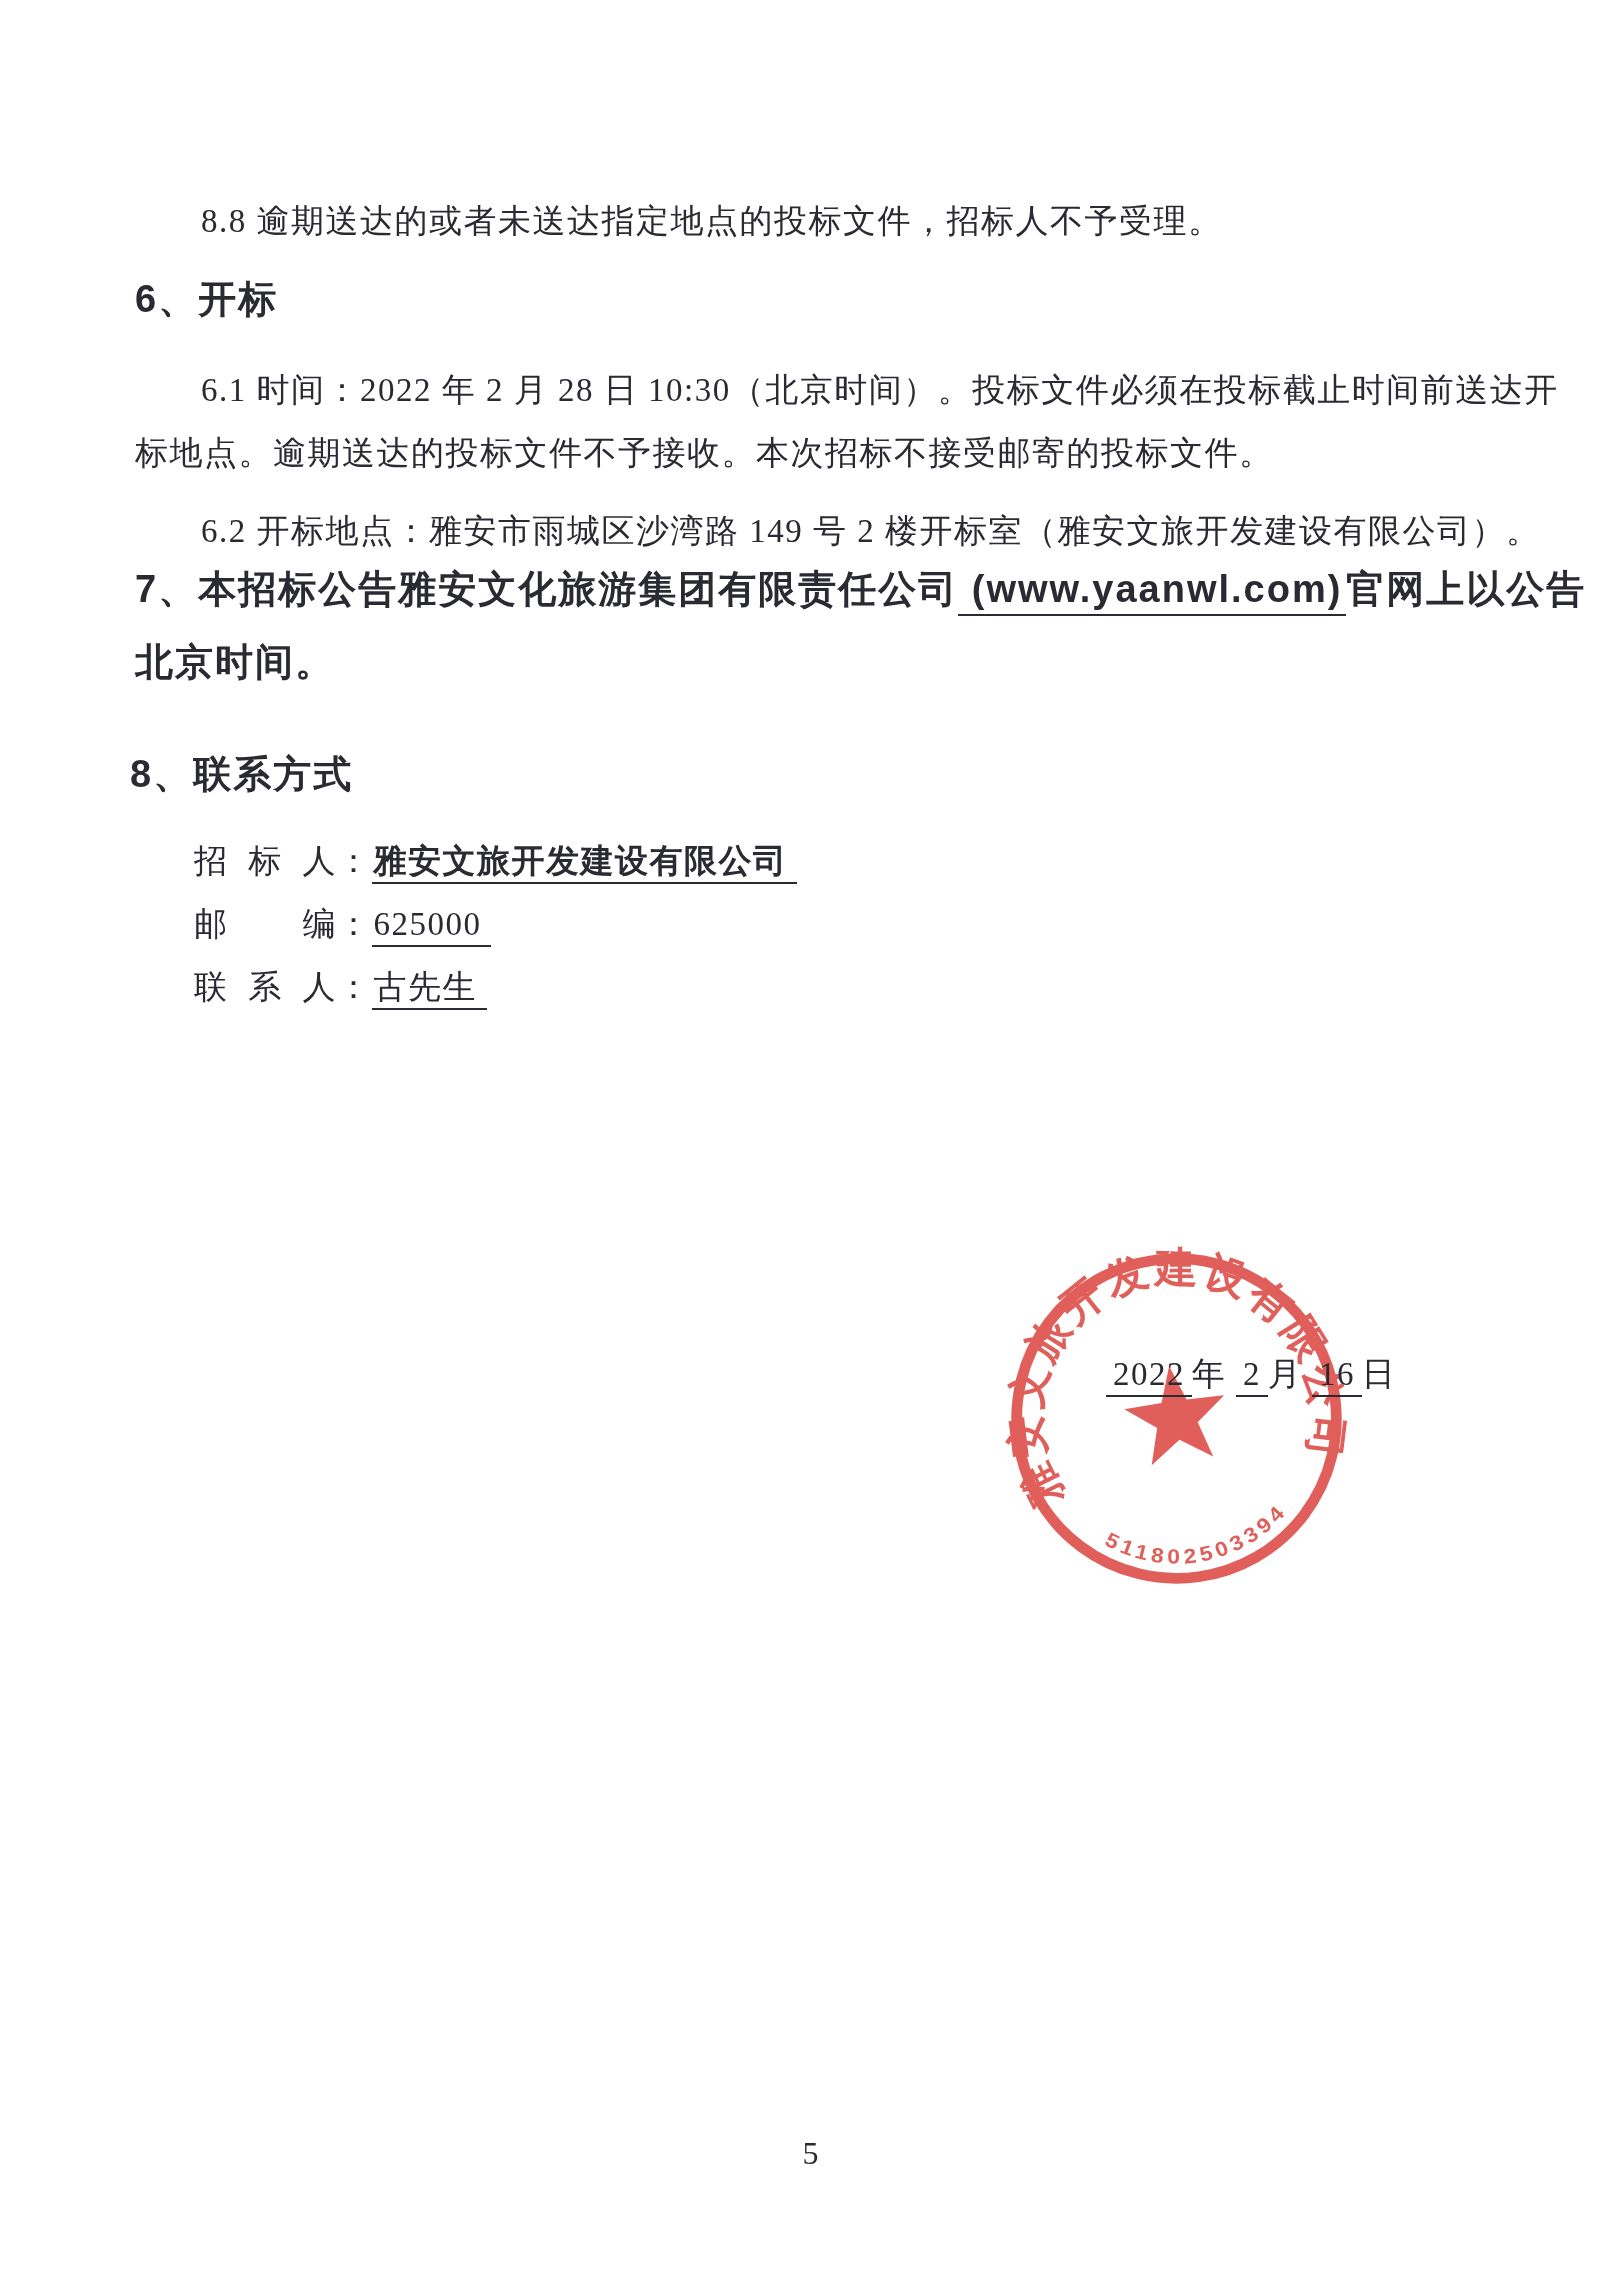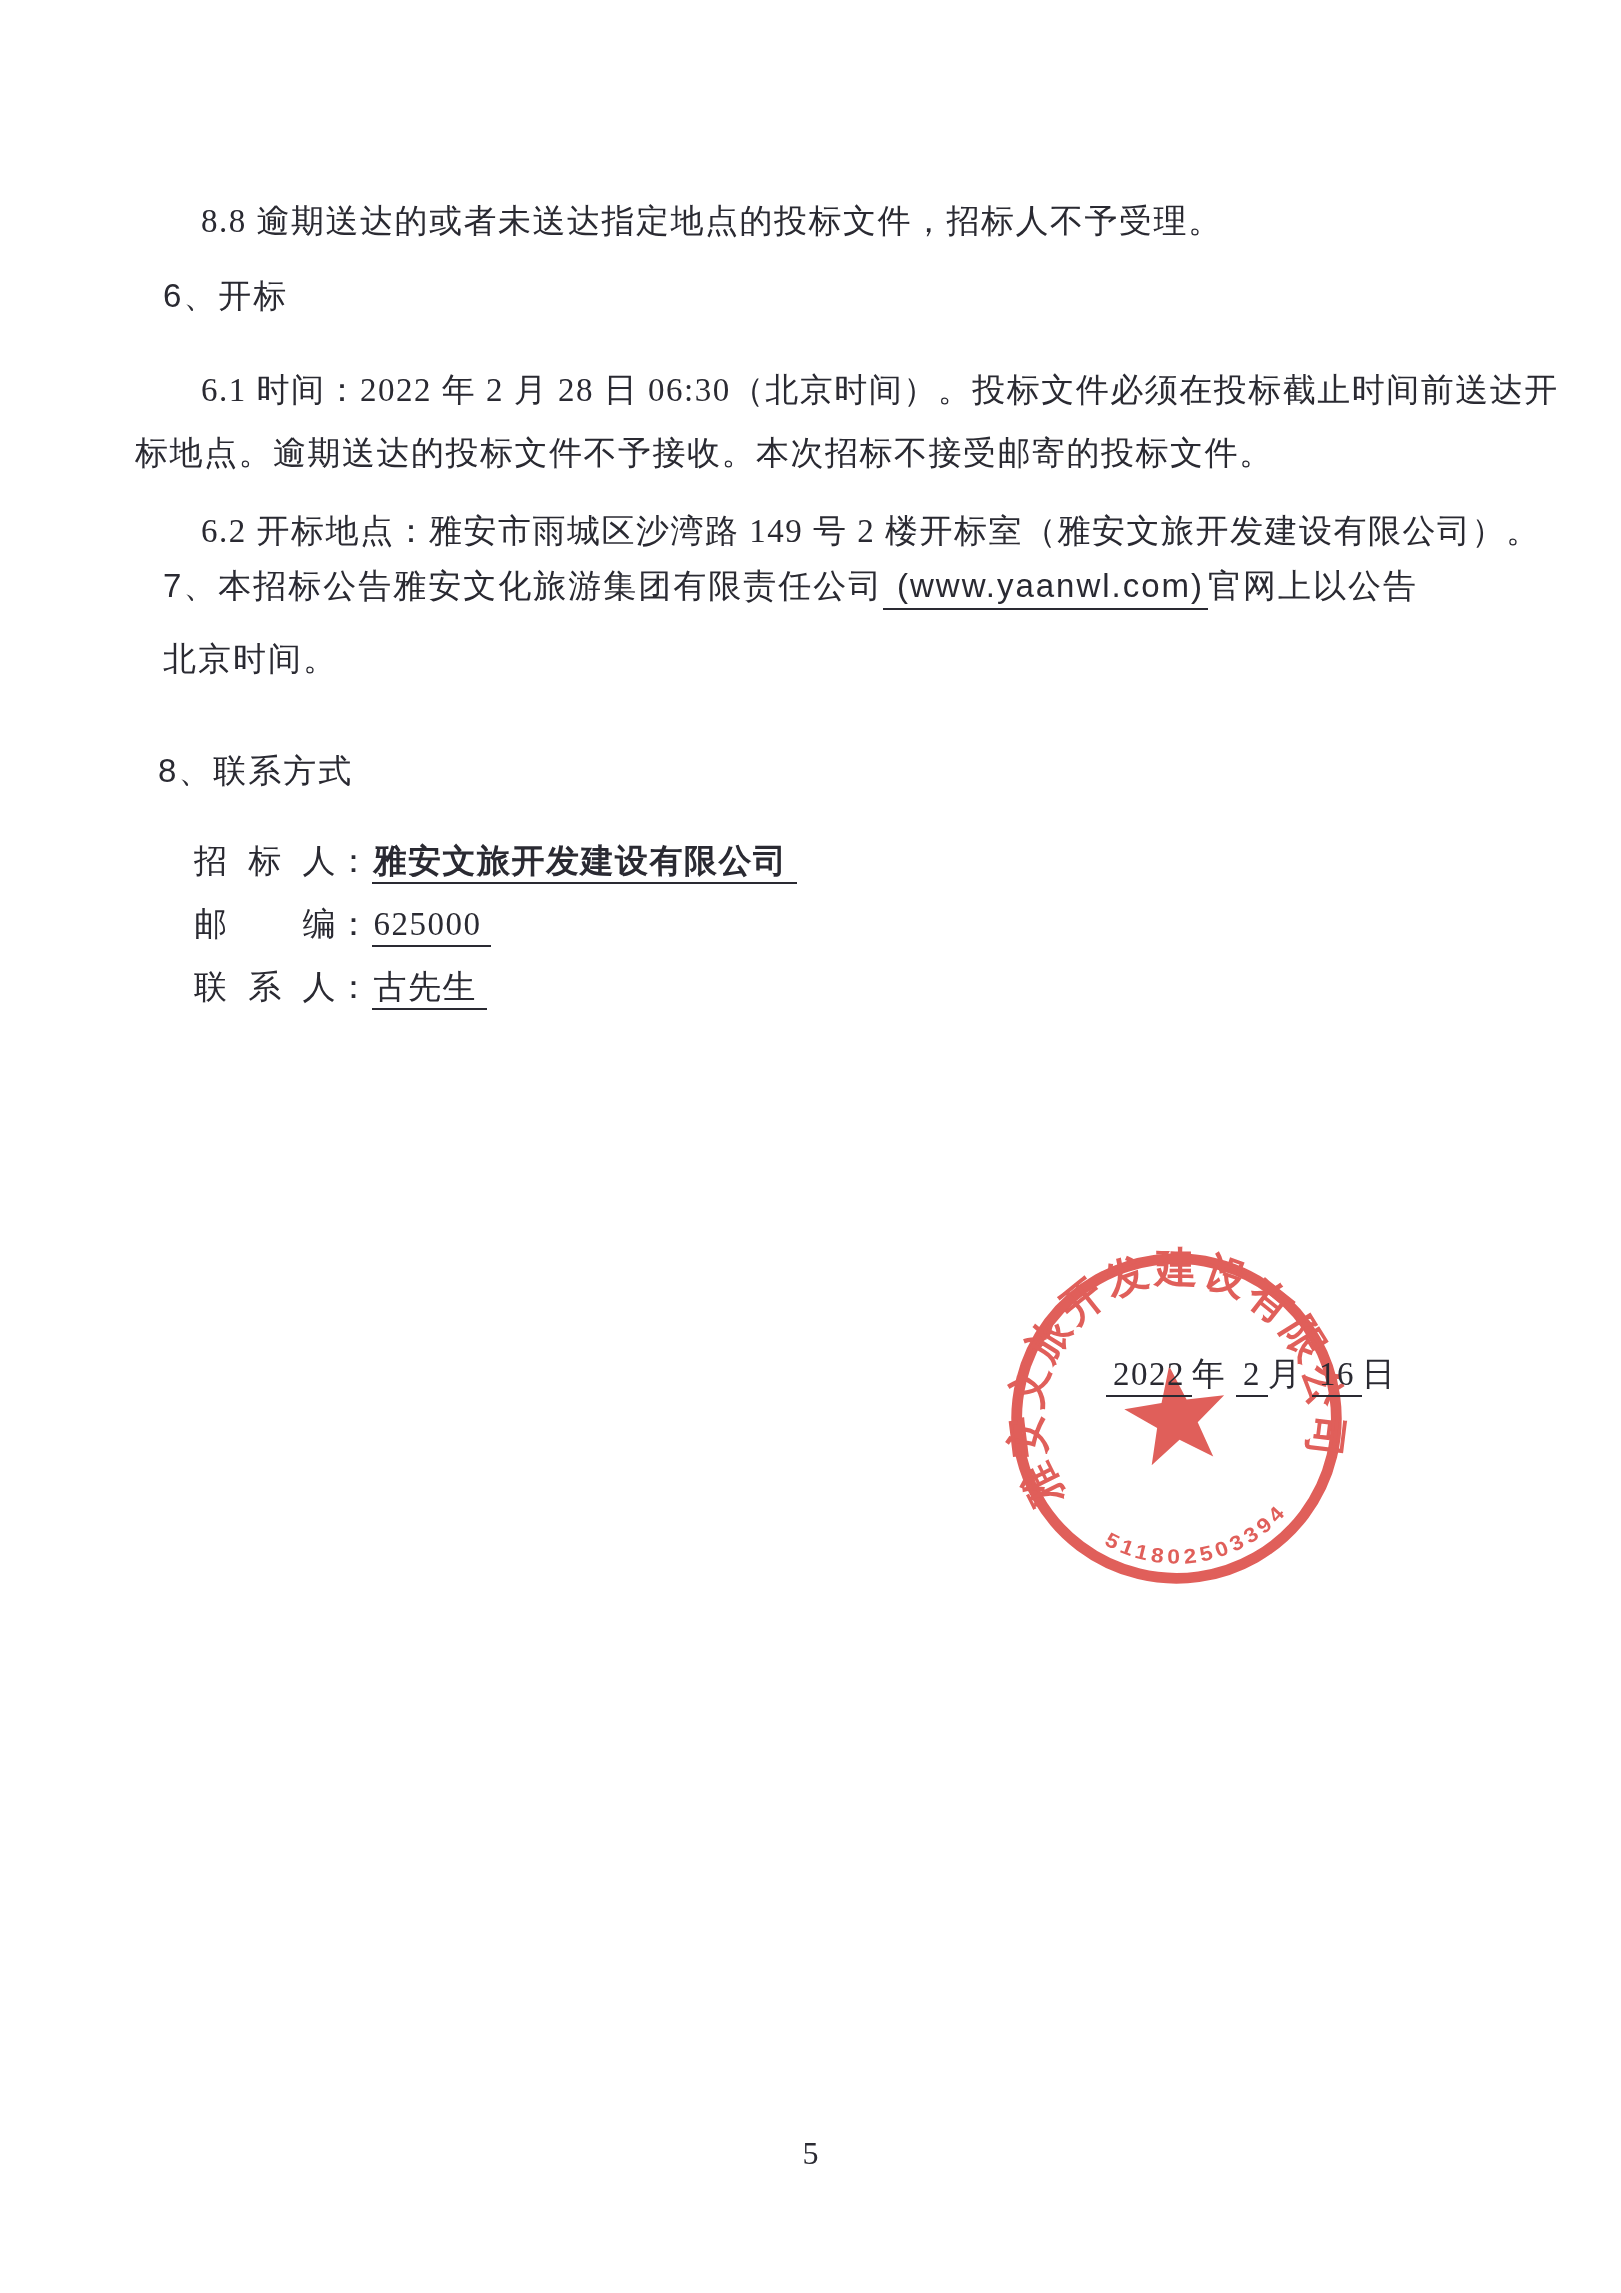--- a/index.html
+++ b/index.html
@@ -12,21 +12,21 @@
     background:#ffffff;
     position:relative;
     overflow:hidden;
     font-family:"Liberation Serif","DejaVu Serif",serif;
     color:var(--ink);
   }
   .abs{position:absolute;white-space:nowrap;}
   .body-text{font-size:33px;letter-spacing:1.5px;}
   .heading{
     font-family:"Liberation Sans","DejaVu Sans",sans-serif;
-    font-weight:400;font-size:33px;letter-spacing:2px;margin-left:28px;
+    font-weight:700;font-size:38px;letter-spacing:2px;
   }
   .u{border-bottom:2.9px solid var(--ink);padding:0 9.8px 2.9px 2px;}
   .bold{font-weight:700;}
   .label-box{
     display:inline-block;width:143px;
     text-align:justify;text-align-last:justify;
   }
   .contact-row{height:63px;}
   .link-underline{border-bottom:2.9px solid var(--ink);padding:0 3.9px 3.9px 13.7px;}
   .date-u{border-bottom:2.9px solid var(--ink);padding:0 6.9px 2.9px 6.9px;}
@@ -38,21 +38,21 @@
   .date-line{z-index:5;}
   .page-num{left:0;right:0;text-align:center;top:2135px;font-size:32px;}
 </style>
 </head>
 <body>
 
 <div class="abs body-text" style="left:201px;top:199px;">8.8 逾期送达的或者未送达指定地点的投标文件，招标人不予受理。</div>
 
 <div class="abs heading" style="left:135px;top:274px;">6、开标</div>
 
-<div class="abs body-text" style="left:201px;top:368px;">6.1 时间：2022 年 2 月 28 日 06:30（北京时间）。投标文件必须在投标截止时间前送达开</div>
+<div class="abs body-text" style="left:201px;top:368px;">6.1 时间：2022 年 2 月 28 日 10:30（北京时间）。投标文件必须在投标截止时间前送达开</div>
 <div class="abs body-text" style="left:135px;top:431px;">标地点。逾期送达的投标文件不予接收。本次招标不接受邮寄的投标文件。</div>
 
 <div class="abs body-text" style="left:201px;top:509px;">6.2 开标地点：雅安市雨城区沙湾路 149 号 2 楼开标室（雅安文旅开发建设有限公司）。</div>
 
 <div class="abs heading" style="left:135px;top:564px;">
   <span>7、本招标公告雅安文化旅游集团有限责任公司</span><span class="link-underline">(www.yaanwl.com)</span><span>官网上以公告</span>
 </div>
 <div class="abs heading" style="left:135px;top:637px;">北京时间。</div>
 
 <div class="abs heading" style="left:130px;top:749px;">8、联系方式</div>

